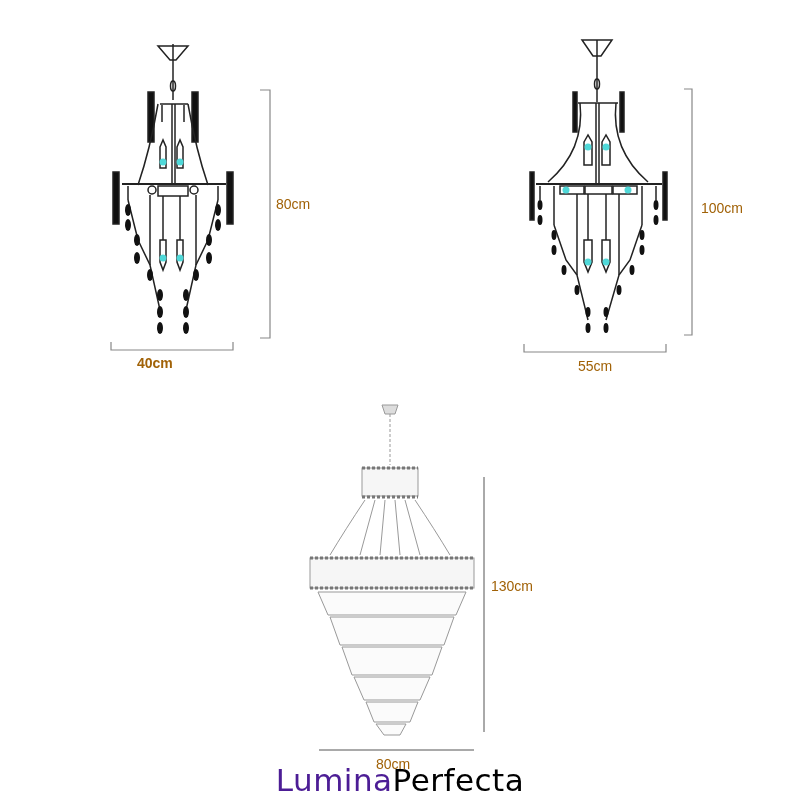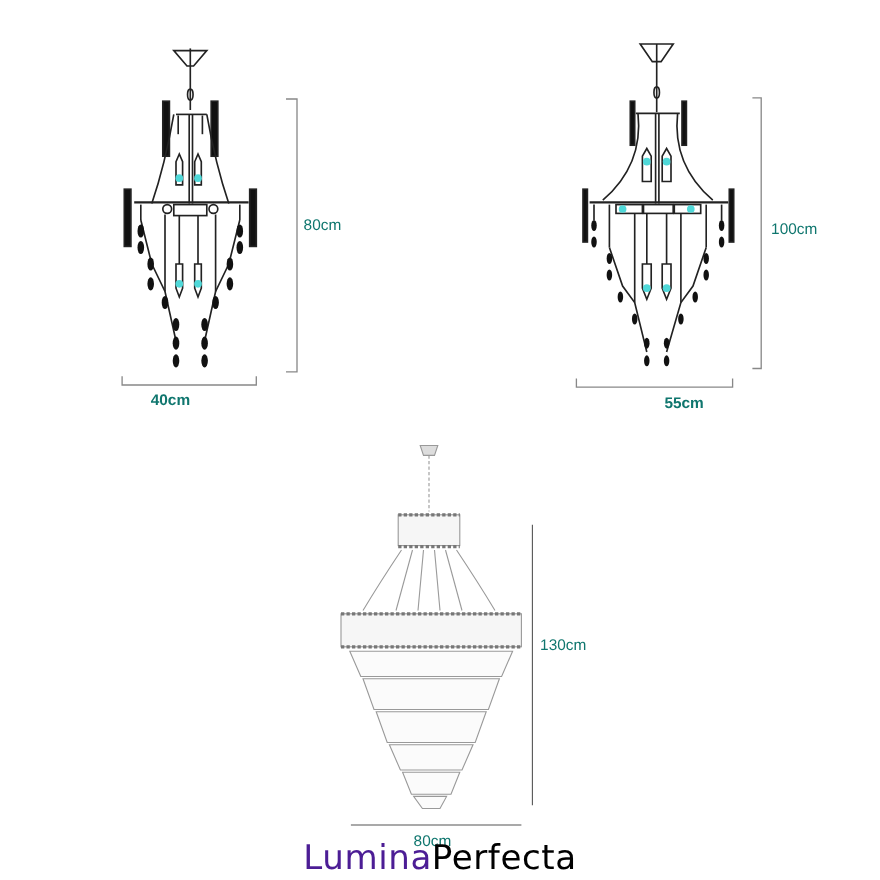--- a/index.html
+++ b/index.html
@@ -1,17 +1,17 @@
 <!DOCTYPE html>
 <html><head>
 <meta charset="utf-8">
 <style>
   html, body { margin:0; padding:0; background:#ffffff; }
   body { width:800px; height:800px; position:relative; overflow:hidden; font-family:"Liberation Sans", sans-serif; }
-  .dim-label { position:absolute; font-size:14px; color:#0f766e; white-space:nowrap; }
+  .dim-label { position:absolute; font-size:14px; color:#a16207; white-space:nowrap; }
   svg { position:absolute; left:0; top:0; }
   .logo { position:absolute; left:0; width:800px; top:762px; text-align:center; font-family:"DejaVu Sans", sans-serif; font-size:31px; letter-spacing:0.5px; }
   .logo .a { color:#4c1d95; }
   .logo .b { color:#000000; }
 </style>
 </head>
 <body>
 
 <svg width="800" height="800" viewBox="0 0 800 800">
 
@@ -177,20 +177,20 @@
   <g stroke="#555" stroke-width="1" fill="none">
     <line x1="484" y1="477" x2="484" y2="732"></line>
     <line x1="319" y1="750" x2="474" y2="750"></line>
   </g>
 </svg>
 
 <div class="dim-label" style="left:276px;top:196px;">80cm</div>
 <div class="dim-label" style="left:137px;top:355px;font-weight:bold;">40cm</div>
 
 <div class="dim-label" style="left:701px;top:200px;">100cm</div>
-<div class="dim-label" style="left:604px;top:358px;font-weight:bold;">55cm</div>
+<div class="dim-label" style="left:578px;top:358px;">55cm</div>
 
 <div class="dim-label" style="left:491px;top:578px;">130cm</div>
 <div class="dim-label" style="left:376px;top:756px;">80cm</div>
 
 <div class="logo">
   <span class="a">Lumina</span><span class="b">Perfecta</span>
 </div>
 
 </body></html>

